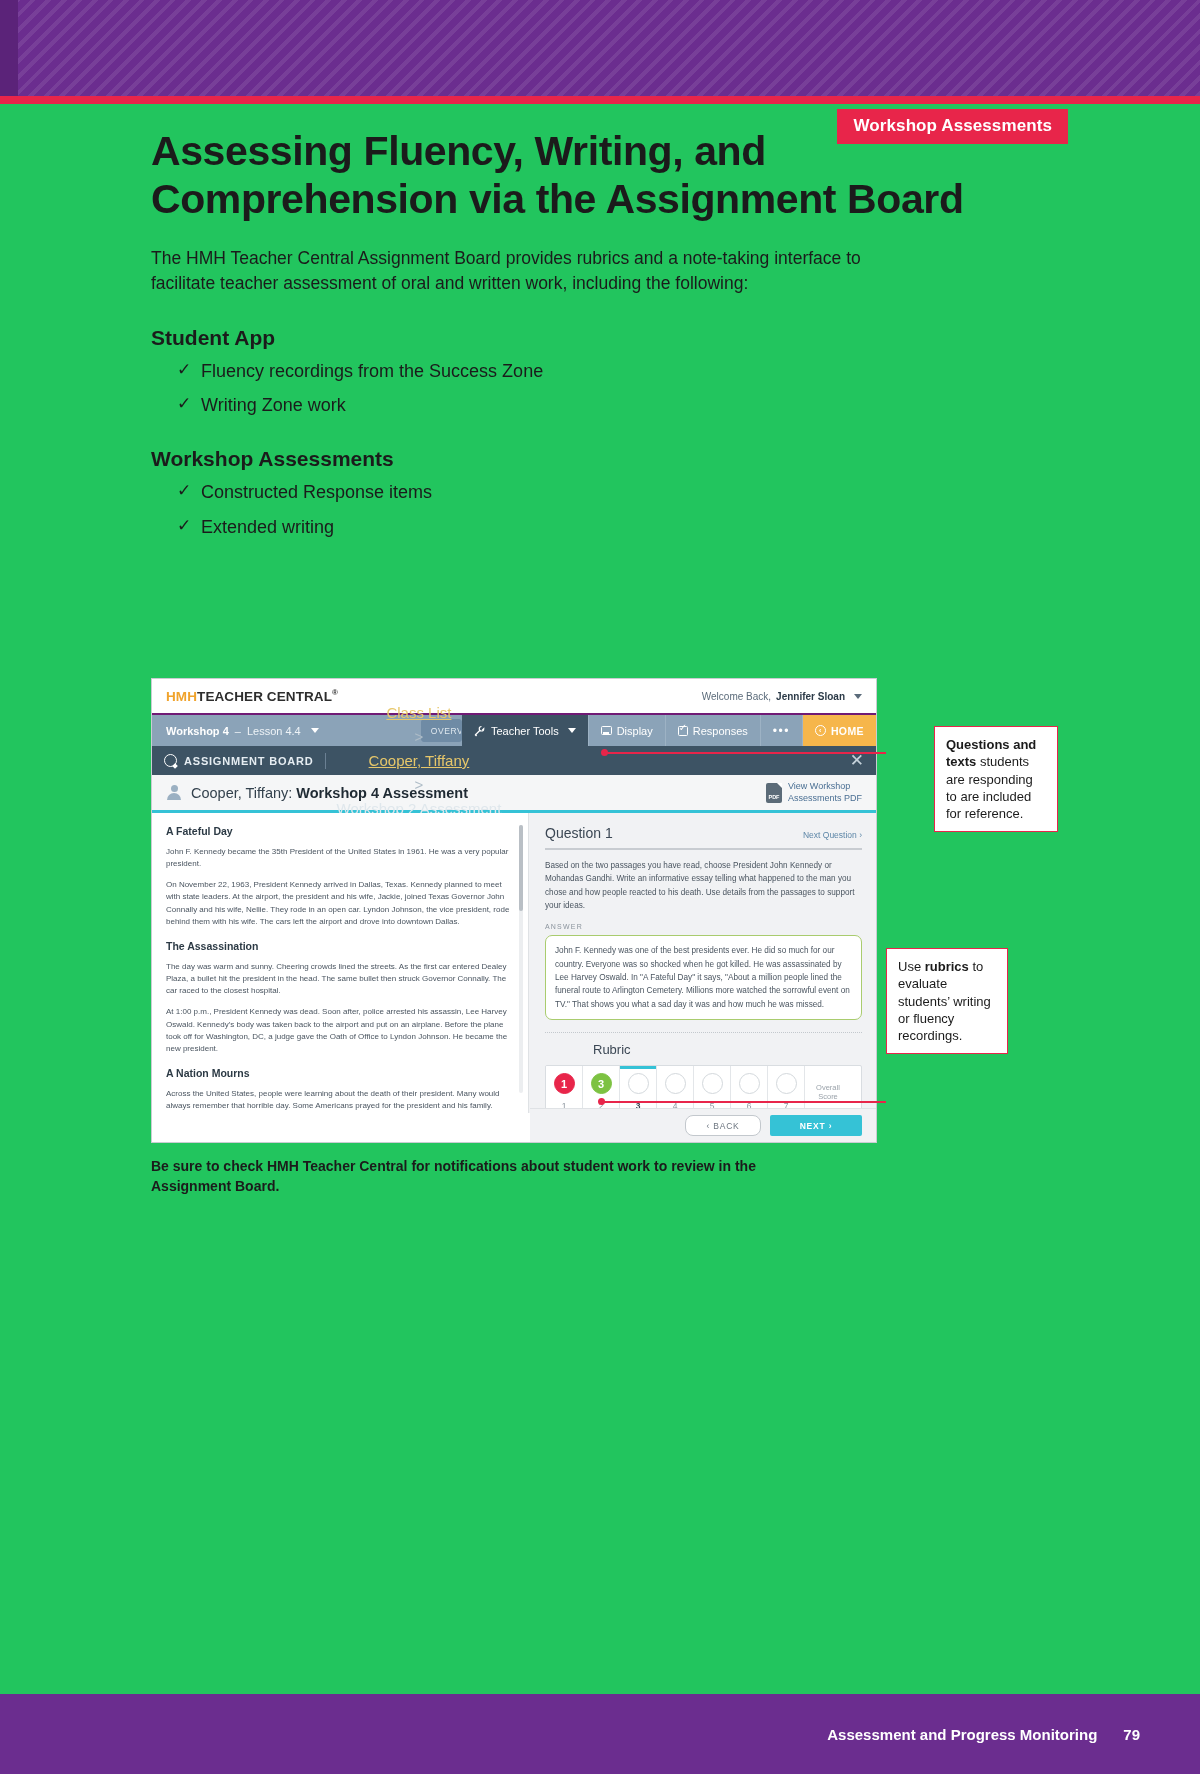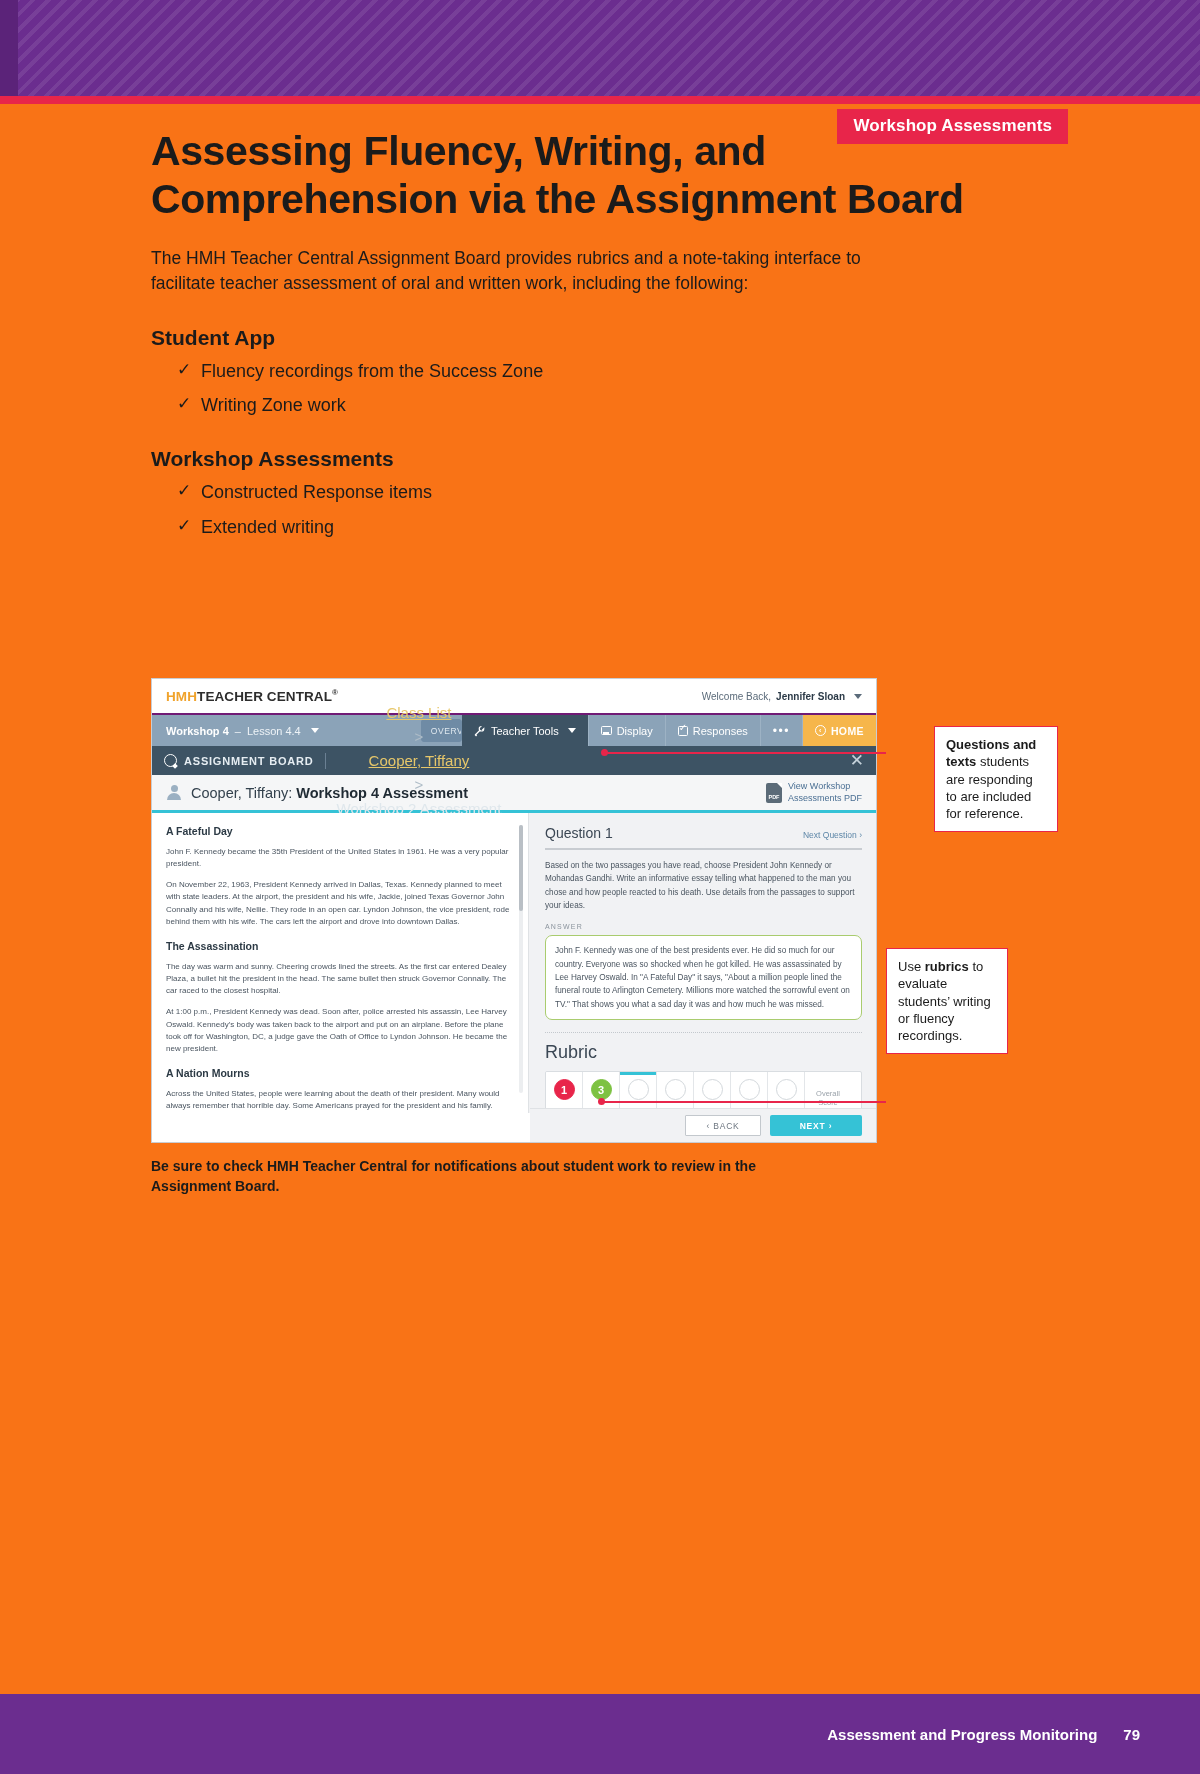--- a/index.html
+++ b/index.html
@@ -2,21 +2,21 @@
 <html><head>
 <meta charset="utf-8">
 <style>
   * { box-sizing: border-box; margin: 0; padding: 0; }
   html, body {
     width: 1200px; height: 1774px;
     background: #ffffff;
     font-family: "Liberation Sans", sans-serif;
     overflow: hidden;
   }
-  .page { position: relative; width: 1200px; height: 1774px; background: #f97316; }
+  .page { position: relative; width: 1200px; height: 1774px; background: #22c55e; }
 
   
   .top-banner {
     position: absolute; left: 0; top: 0; width: 1200px; height: 96px;
     background: #6b2d8f;
     background-image: repeating-linear-gradient(
         -45deg,
         rgba(255,255,255,0.085) 0px,
         rgba(255,255,255,0.085) 4px,
         rgba(0,0,0,0.0) 4px,
@@ -230,21 +230,21 @@
     font-size: 7px; letter-spacing: 1.2px; color: #8b949d; margin: 11px 0 5px 0;
   }
   .ans-box {
     border: 1.5px solid #a9cc6e; border-radius: 7px; background: #fff;
     padding: 8px 9px; font-size: 8.2px; line-height: 1.64; color: #4a5560;
   }
   .dotted-sep {
     border-top: 1.5px dotted #c3c8cd; margin: 12px 0 0 0;
   }
   .rubric-row { display: flex; align-items: center; margin-top: 9px; }
-  .rubric-label { font-size: 18px; color: #3b4754; }
+  .rubric-label { font-size: 13px; color: #3b4754; margin-left: 48px; }
   .rubric-scale {
     display: flex; margin-top: 8px; border: 1px solid #d9dde1;
     background: #fff; border-radius: 2px; overflow: hidden;
   }
   .rcell {
     width: 37px; height: 52px; border-right: 1px solid #e3e6e9;
     display: flex; flex-direction: column; align-items: center;
     padding-top: 7px; position: relative; background: #fff;
   }
   .rcell:last-child { border-right: none; }
@@ -275,21 +275,21 @@
   .app-footer {
     position: absolute; left: 378px; right: 0; bottom: 0; height: 34px;
     background: #f1f2f4; border-top: 1px solid #dfe2e5;
     display: flex; align-items: center; justify-content: flex-end;
     gap: 9px; padding-right: 14px;
   }
   .btn-back {
     width: 76px; height: 21px; border: 1px solid #c3c8cd; background: #fff;
     color: #6d7680; font-size: 8.5px; letter-spacing: .8px;
     display: flex; align-items: center; justify-content: center; gap: 5px;
-    border-radius: 1px;
+    border-radius: 8px;
   }
   .btn-next {
     width: 92px; height: 21px; background: #35c2d6; color: #fff;
     font-size: 8.5px; letter-spacing: .8px; font-weight: bold;
     display: flex; align-items: center; justify-content: center; gap: 6px;
     border-radius: 2px;
   }
 
   
   .callout {

